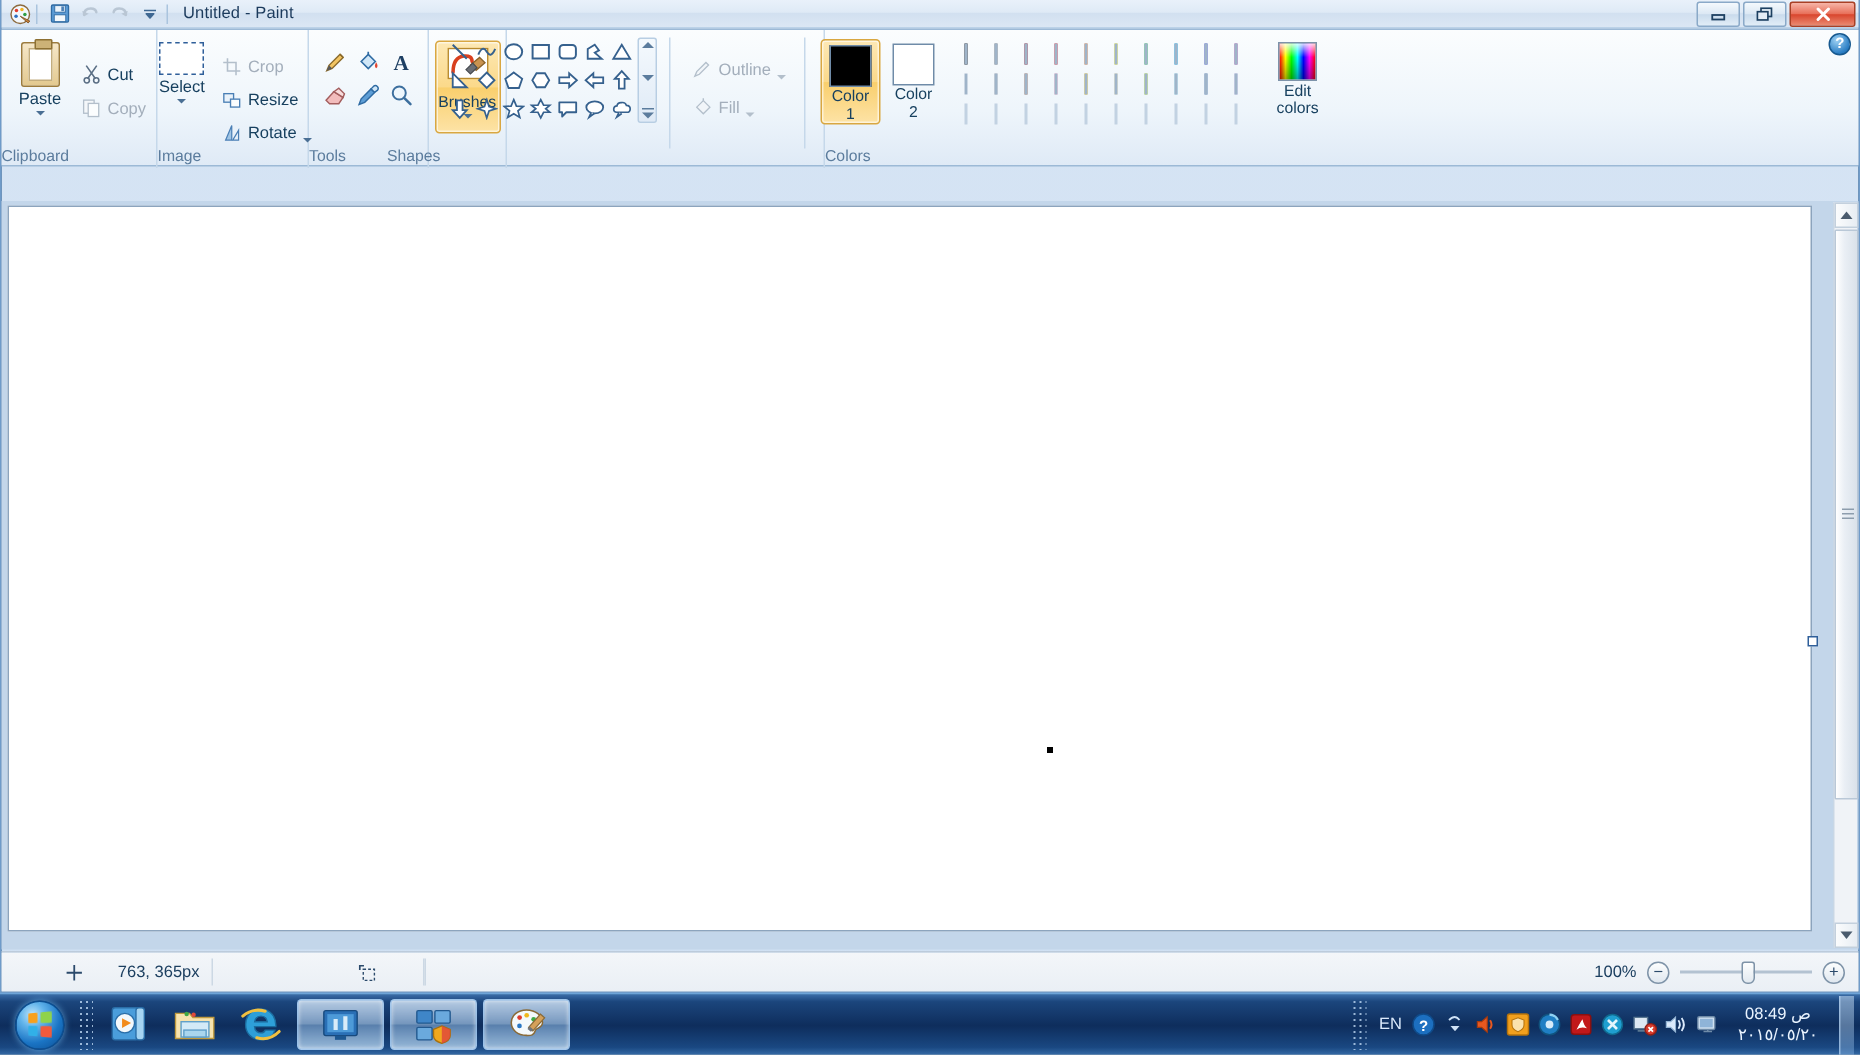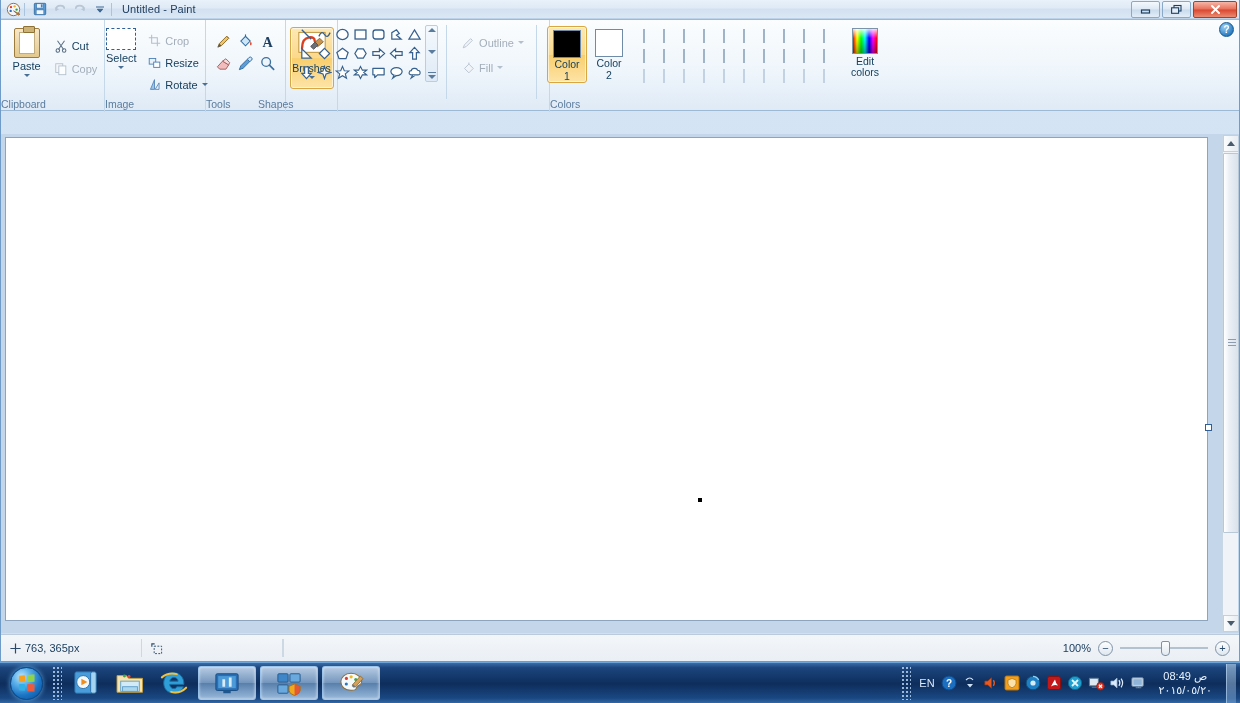--- a/index.html
+++ b/index.html
@@ -120,21 +120,21 @@
     border: 1px solid #9c7b3c; border-radius: 2px; position: relative;
   }
   .ico-clipboard::before {
     content:""; position:absolute; left:4px; top:3px; right:4px; bottom:3px;
     background: #fff; border: 1px solid #c3ad7e;
   }
   .ico-clipboard::after {
     content:""; position:absolute; left:8px; top:-3px; width:10px; height:5px;
     background: #cdb277; border:1px solid #8d7033; border-radius:1px;
   }
-  .mini-btn { display: flex; align-items: center; gap: 4px; height: 21px; padding: 0 4px; border-radius: 3px; }
+  .mini-btn { display: flex; align-items: flex-end; gap: 4px; height: 21px; padding: 0 4px; border-radius: 3px; }
   .mini-btn .mlbl { font-size: 11px; color: #17405f; }
   .mini-btn.disabled .mlbl { color: #a3aebb; }
   
   .sel-rect {
     width: 30px; height: 22px; border: 1px dashed #2f5f9a; background: #fff;
   }
   
   .tools-grid { display: grid; grid-template-columns: repeat(3, 22px); grid-auto-rows: 22px; gap: 0; }
   .tool-cell {
     width: 22px; height: 22px; display: flex; align-items: center; justify-content: center;
@@ -212,21 +212,21 @@
   }
   #vthumb .grip { position:absolute; left:4px; top:50%; margin-top:-4px; width:8px; height:8px; }
   #vthumb .grip i { display:block; height:1px; background:#8d9dad; margin-bottom:2px; }
   
   #status-bar {
     position: absolute; left: 0; right: 0; bottom: 0; height: 27px;
     background: linear-gradient(to bottom,#f3f6f9 0%, #eaeff5 100%);
     border-top: 1px solid #bccbdb;
     display: flex; align-items: center; font-size: 11px; color: #1c3f60;
   }
-  .sb-cell { display: flex; align-items: center; gap: 3px; height: 100%; padding: 0 8px; }
+  .sb-cell { display: flex; align-items: center; gap: 23px; height: 100%; padding: 0 8px; justify-content: flex-end; }
   .sb-div { width: 1px; height: 18px; background: #ccd8e4; }
   #zoom-area { margin-left: auto; display: flex; align-items: center; gap: 7px; padding-right: 9px; }
   .zbtn {
     width: 15px; height: 15px; border-radius: 50%; border: 1px solid #7e93a8;
     background: linear-gradient(to bottom,#fdfefe,#dfe7ef);
     display: flex; align-items: center; justify-content: center; color: #2b4a6b; font-size: 11px; line-height: 1;
   }
   #zslider { width: 88px; height: 15px; position: relative; display: flex; align-items: center; }
   #zslider .track { position: absolute; left: 0; right: 0; height: 2px; background: #b3c2d1; }
   #zthumb {

